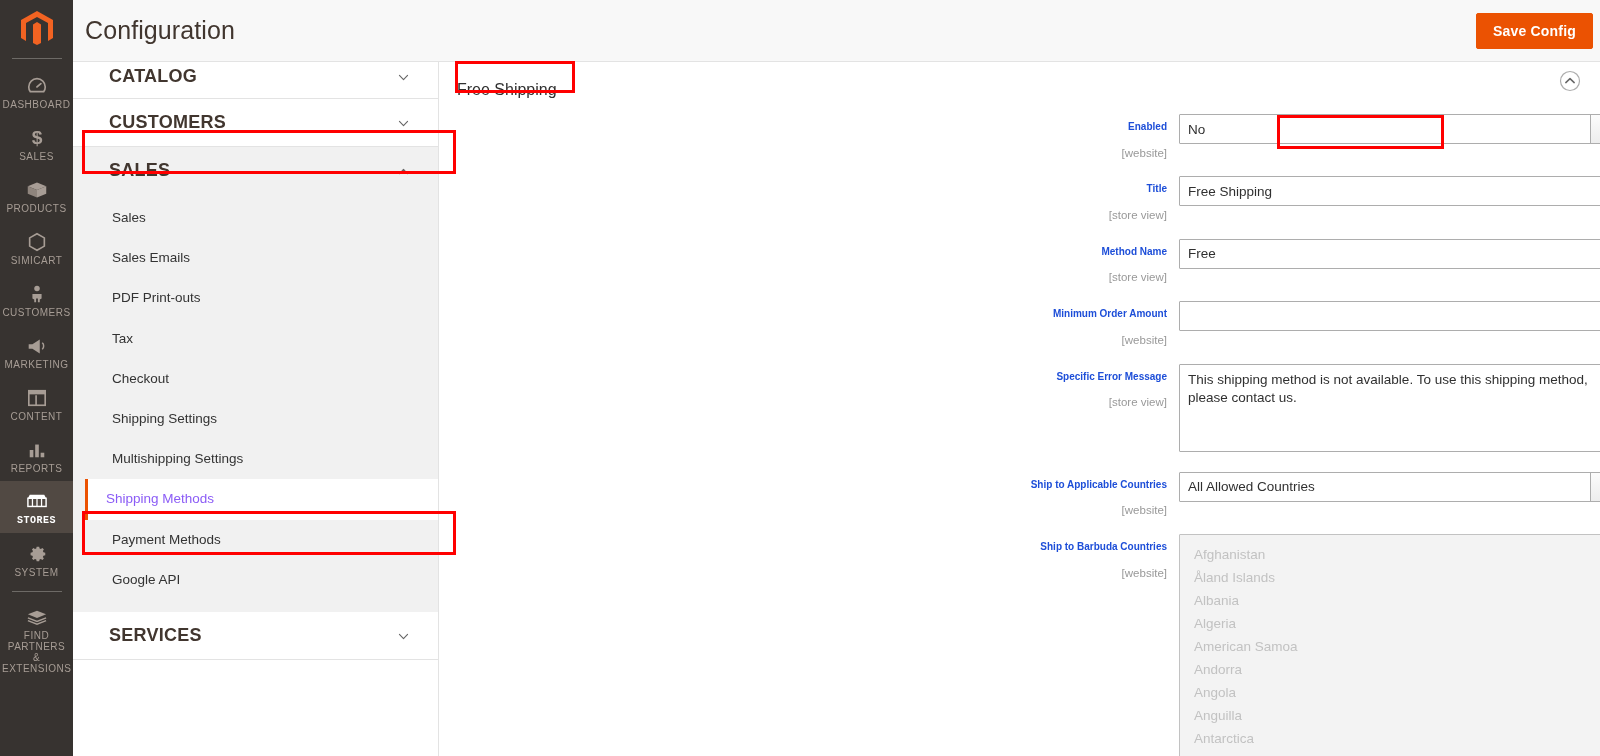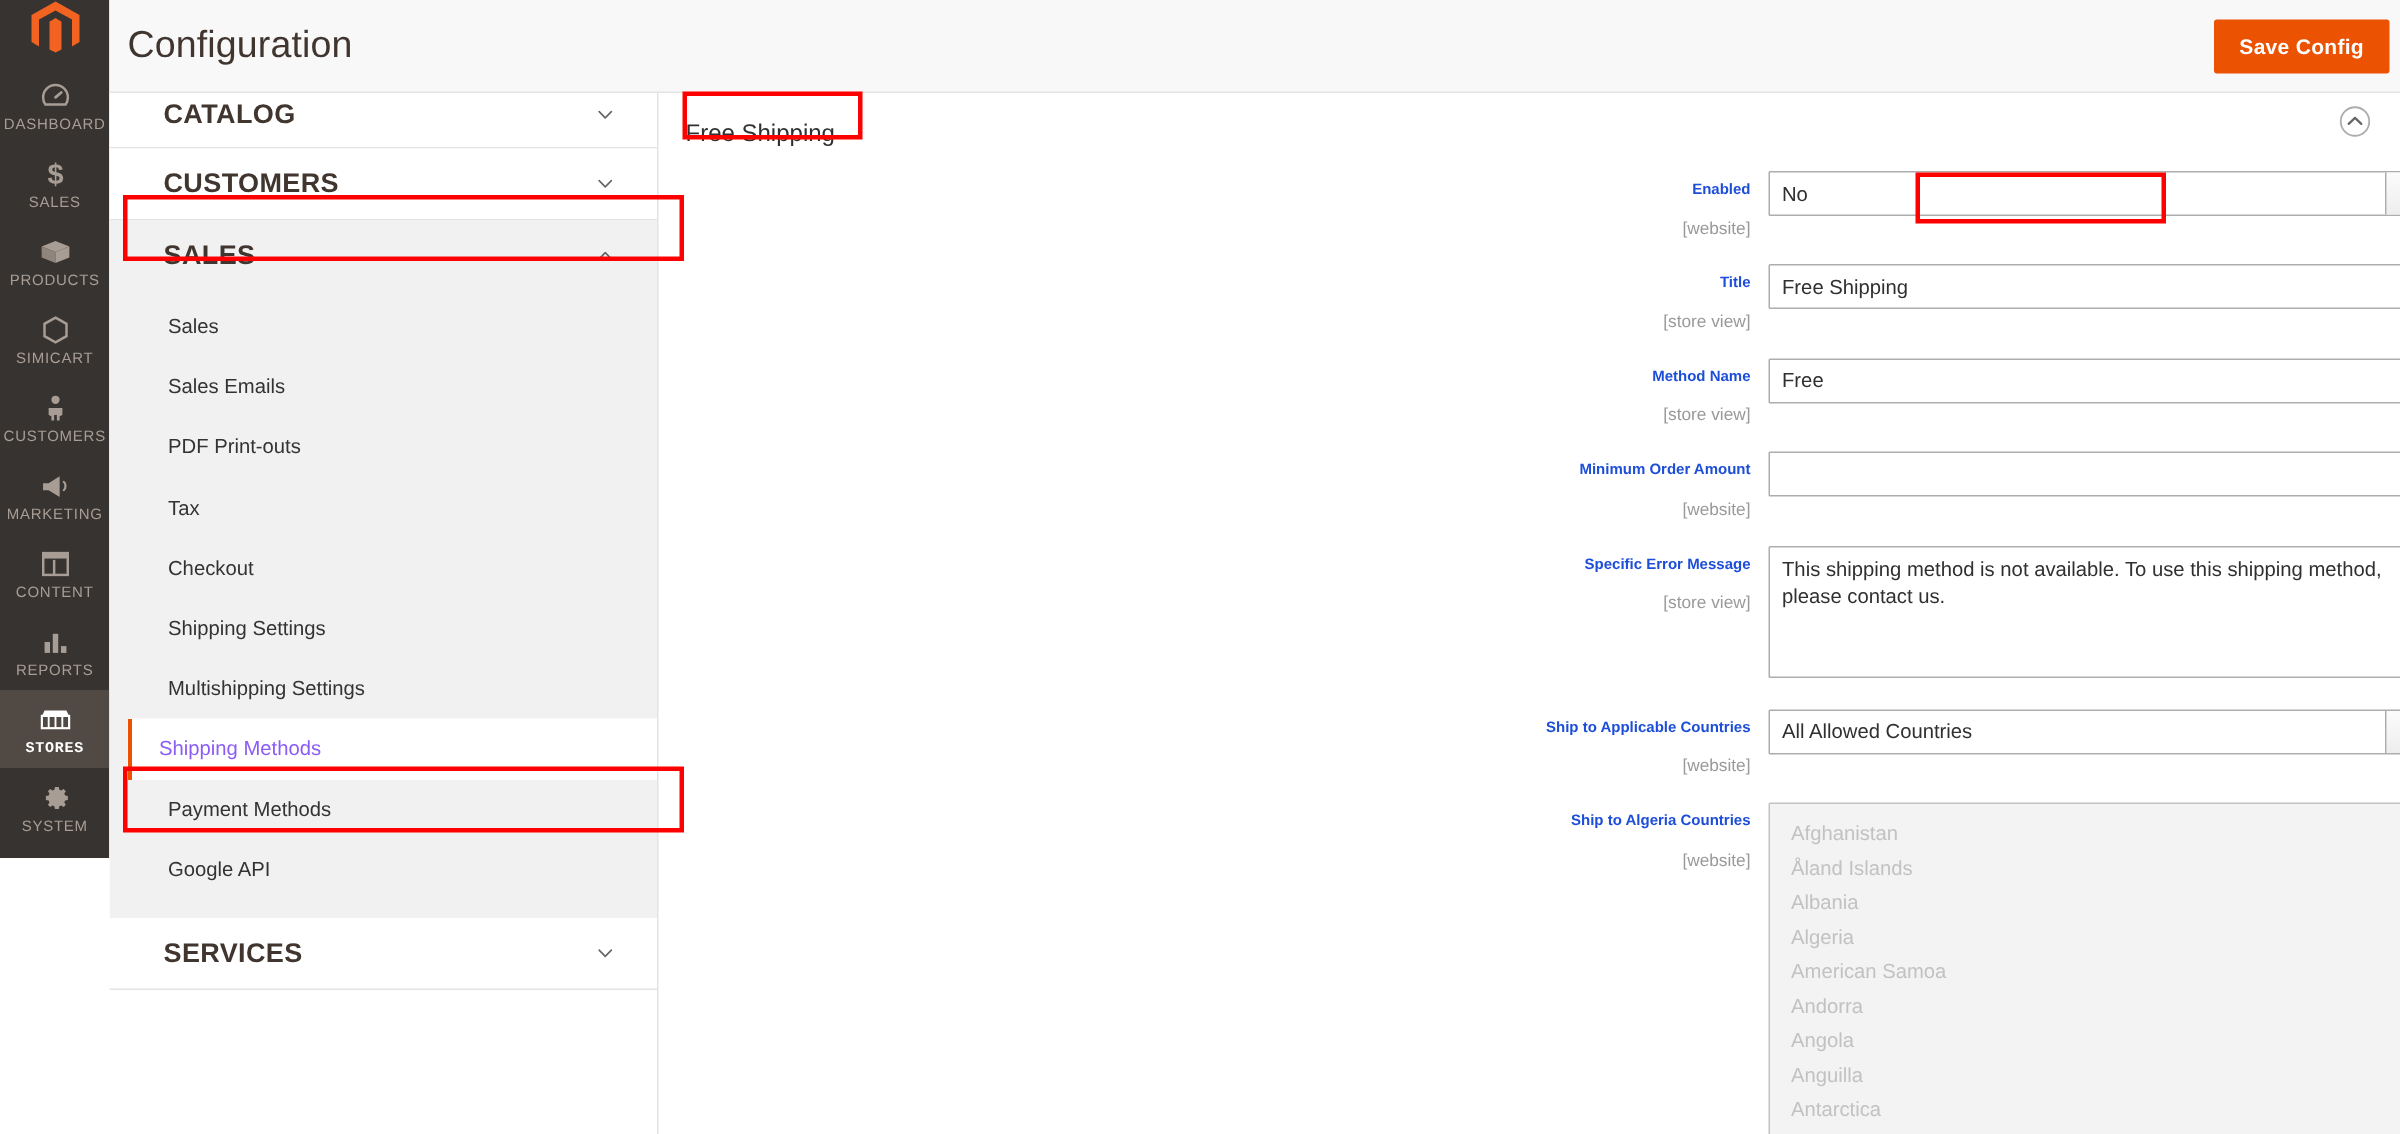--- a/index.html
+++ b/index.html
@@ -5,21 +5,21 @@
   * { box-sizing: border-box; margin: 0; padding: 0; }
   html, body {
     width: 1600px; height: 756px;
     font-family: "Liberation Sans", sans-serif;
     background: #ffffff; overflow: hidden;
   }
   #app { position: relative; width: 1600px; height: 756px; display: flex; }
 
   
   #rail {
-    width: 73px; min-width: 73px; height: 572px;
+    width: 73px; min-width: 73px; height: 756px;
     background: #373330; position: relative;
     display: flex; flex-direction: column; align-items: center;
   }
   #rail .logo-wrap { height: 58px; display:flex; align-items:center; justify-content:center; width:100%; }
   #rail .logo-sep { width: 50px; height:1px; background:#6d6a66; margin-bottom: 6px; }
   .rail-item {
     width: 73px; padding: 8px 2px 7px; text-align: center;
     color: #a79d95; cursor: pointer; position: relative;
   }
   .rail-item.active { background: #514943; color:#fff;font-family:Liberation Mono, monospace; }
@@ -261,20 +261,30 @@
       <span class="ri-ico">
         <svg width="22" height="22" viewBox="0 0 24 24">
             <path d="M12 8.5a3.5 3.5 0 1 0 0 7 3.5 3.5 0 0 0 0-7zm9 2.1l-2-.4-.6-1.4 1.1-1.7-1.6-1.6-1.7 1.1-1.4-.6-.4-2h-2.8l-.4 2-1.4.6-1.7-1.1-1.6 1.6 1.1 1.7-.6 1.4-2 .4v2.8l2 .4.6 1.4-1.1 1.7 1.6 1.6 1.7-1.1 1.4.6.4 2h2.8l.4-2 1.4-.6 1.7 1.1 1.6-1.6-1.1-1.7.6-1.4 2-.4z" fill="#a79d95"></path>
           </svg>
       </span>
       <span class="ri-label">SYSTEM</span>
     </div>
 
     <div class="rail-sep"></div>
 
+    <div class="rail-item">
+      <span class="ri-ico">
+        <svg width="24" height="20" viewBox="0 0 26 22">
+            <path d="M3 8l10-4 10 4-10 4z" fill="#a79d95"></path>
+            <path d="M3 12l10 4 10-4" fill="none" stroke="#a79d95" stroke-width="1.6"></path>
+            <path d="M3 15l10 4 10-4" fill="none" stroke="#a79d95" stroke-width="1.6"></path>
+          </svg>
+      </span>
+      <span class="ri-label" id="rail-partners-label">FIND PARTNERS<br>&amp; EXTENSIONS</span>
+    </div>
   </div>
 
   <div id="content">
 
     <div id="page-header">
       <div id="page-title">Configuration</div>
       <button id="save-config">Save Config</button>
     </div>
 
     <div id="body-split">
@@ -415,21 +425,21 @@
               <span class="sel-btn">
                   <i></i>
                 </span>
             </div>
 
           </div>
         </div>
 
         <div class="field-row">
           <div class="field-label">
-            <div class="fl-main">Ship to Algeria Countries</div>
+            <div class="fl-main">Ship to Barbuda Countries</div>
             <div class="fl-scope">[website]</div>
           </div>
           <div class="field-ctrl">
             <div class="multi-box">
               <div class="multi-list" id="country-list">
                   <div class="multi-opt">Afghanistan</div>
                   <div class="multi-opt">Åland Islands</div>
                   <div class="multi-opt">Albania</div>
                   <div class="multi-opt">Algeria</div>
                   <div class="multi-opt">American Samoa</div>

